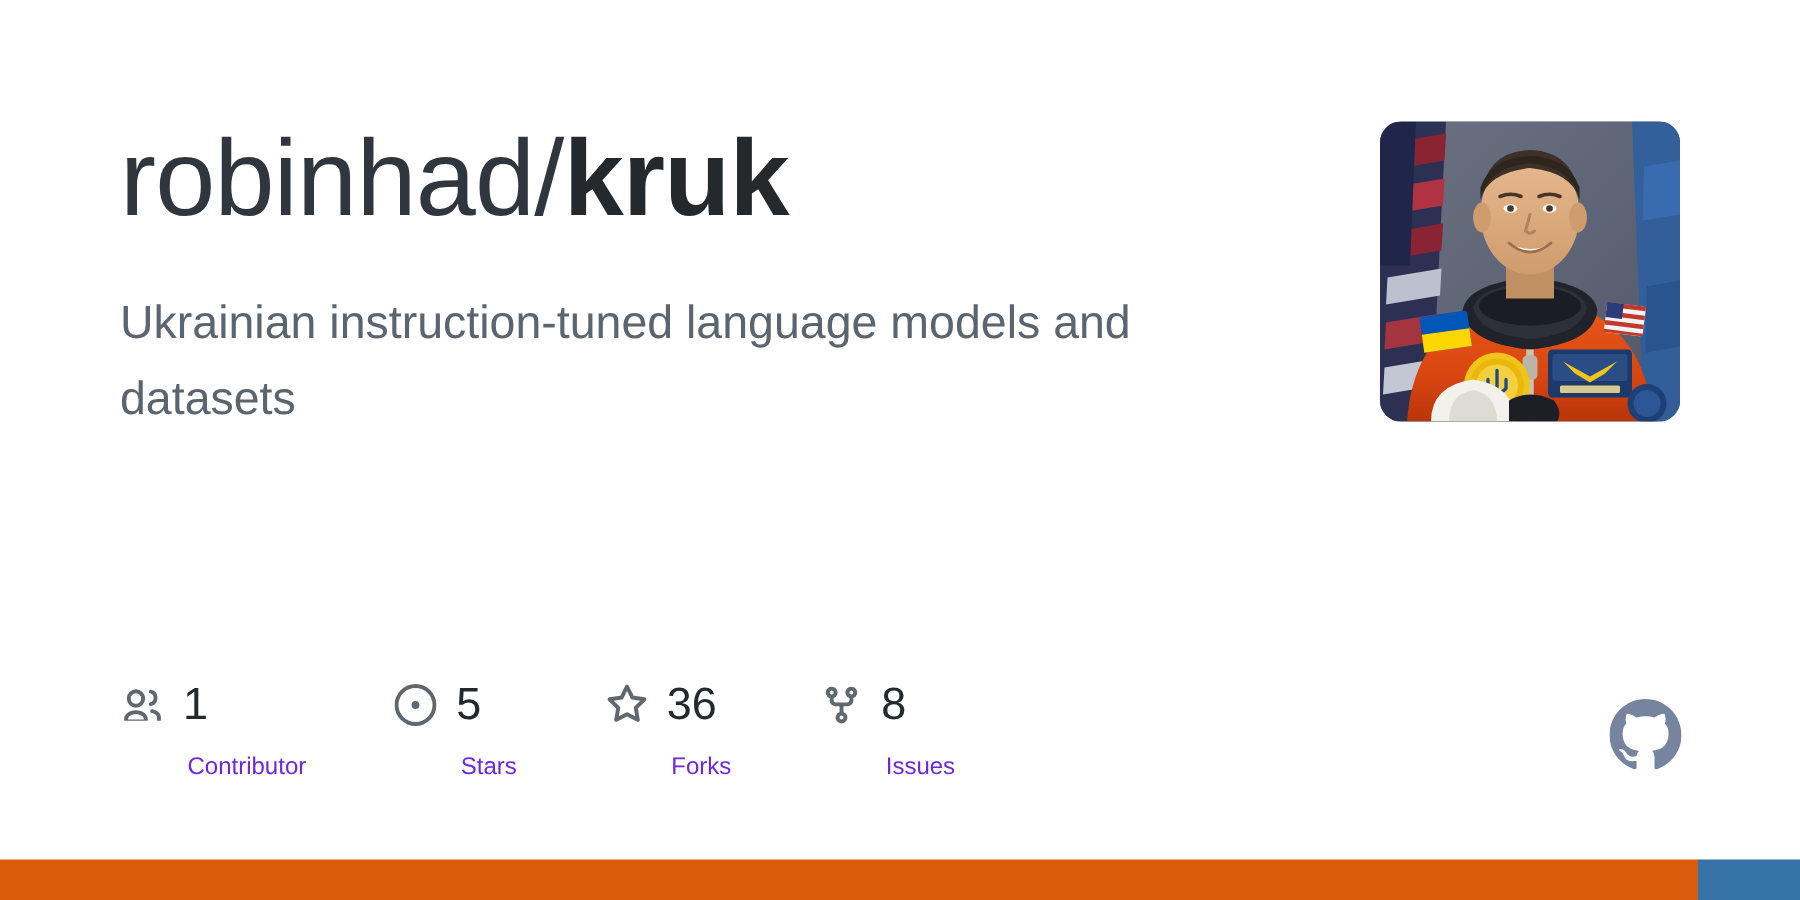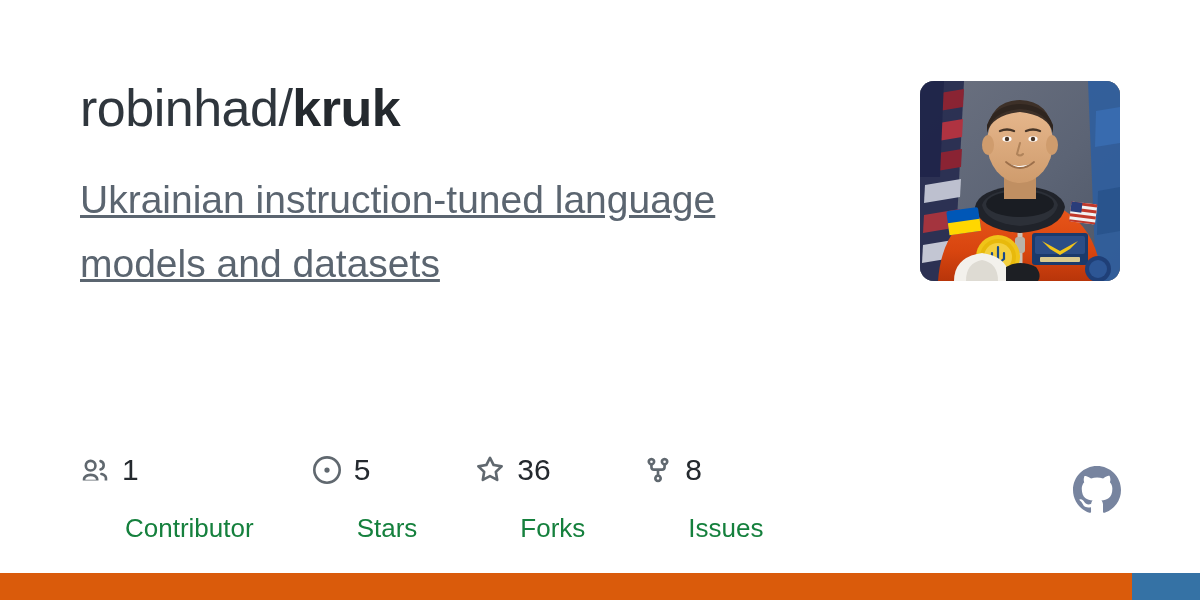--- a/index.html
+++ b/index.html
@@ -26,44 +26,43 @@
 
   
   .header {
     position: absolute;
     left: 80px;
     top: 81px;
     width: 820px;
   }
 
   .repo-title {
-    font-size: 52px;
+    font-size: 72px;
     line-height: 1.06;
     color: #2f363d;
     font-weight: 400;
     letter-spacing: -0.5px;
     white-space: nowrap;
     margin: 0;
   }
   .repo-owner {
     font-weight: 400;
   }
   .repo-name {
     font-weight: 700;
     color: #24292e;
   }
 
   .repo-description {
     margin-top: 32px;
-    font-size: 39px;
+    font-size: 31px;
     line-height: 1.65;
     color: #5b6570;
     font-weight: 400;
     max-width: 760px;
-    text-decoration: underline;
   }
 
   
   .avatar {
     position: absolute;
     left: 920px;
     top: 81px;
     width: 200px;
     height: 200px;
     border-radius: 14px;
@@ -106,25 +105,25 @@
     display: block;
   }
   .stat-value {
     margin-left: 12px;
     font-size: 30px;
     line-height: 1;
     color: #24292e;
     font-weight: 400;
   }
   .stat-label {
-    margin-top: 27px;
+    margin-top: 16px;
     margin-left: 45px;
-    font-size: 26px;
+    font-size: 16px;
     line-height: 1;
-    color: #15803d;
+    color: #6d28d9;
     font-weight: 400;
     white-space: nowrap;
   }
 
   
   .gh-mark {
     position: absolute;
     left: 1073px;
     top: 466px;
     width: 48px;

